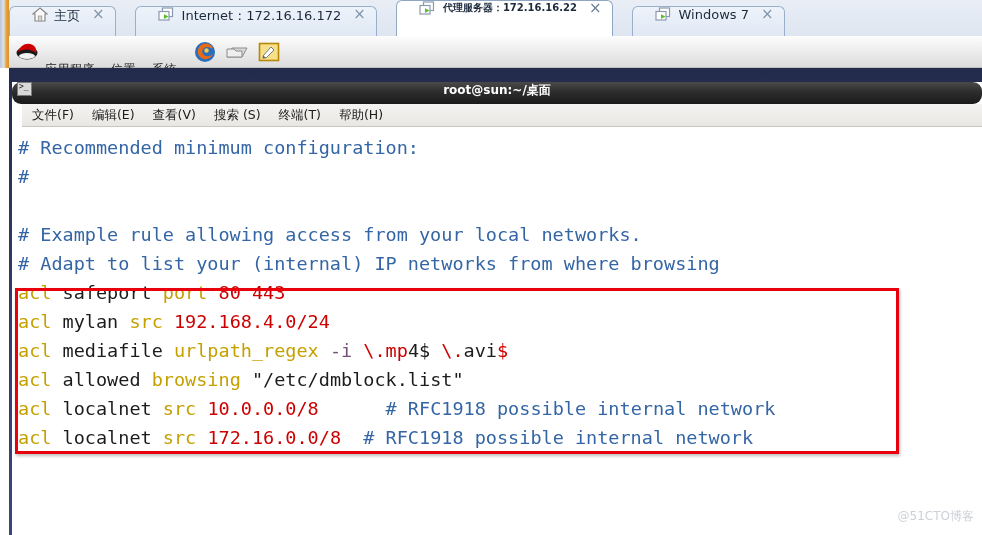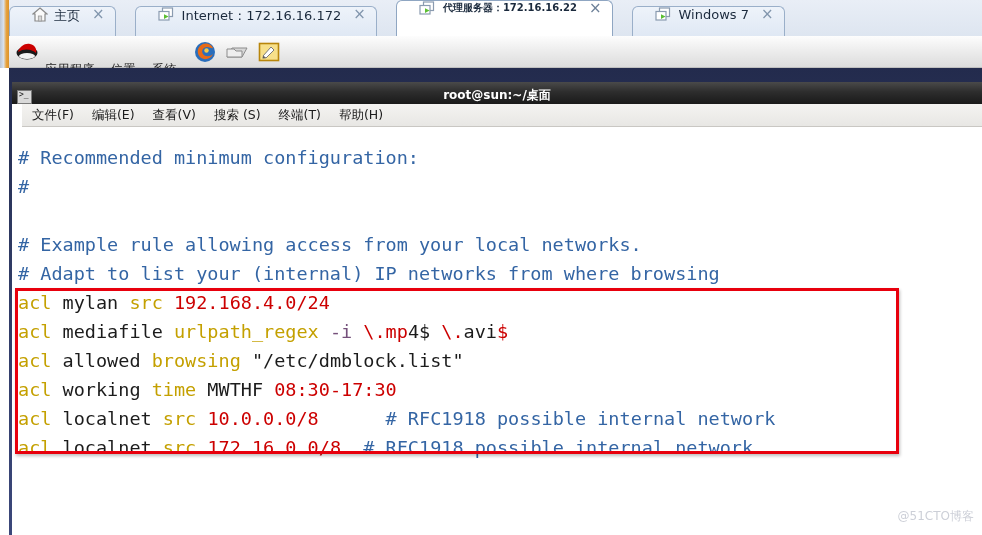--- a/index.html
+++ b/index.html
@@ -127,21 +127,22 @@
     width: 970px;
     height: 453px;
     background: #ffffff;
     overflow: hidden;
   }
   .term-title {
     position: relative;
     height: 22px;
     background: linear-gradient(to bottom, #4a4a4a 0%, #2d2d2d 45%, #1a1a1a 100%);
     display: flex;
-    align-items: flex-end;
+    align-items: flex-start;
+    border-radius: 9px;
   }
   .term-ico {
     width: 15px; height: 14px;
     margin-left: 5px;
     background: #d9d9d9;
     border: 1px solid #7a7a7a;
     position: relative;
     box-sizing: border-box;
   }
   .term-ico::after {
@@ -174,21 +175,21 @@
   .term-menu {
     font-size: 12.5px;
     color: #1b1b1b;
     margin-right: 18px;
   }
   .term-body {
     position: relative;
     height: 408px;
     background: #ffffff;
     overflow: hidden;
-    padding: 16px 0 0 6px;
+    padding: 6px 0 0 6px;
     box-sizing: border-box;
     border-radius: 22px;
   }
   .tline {
     font-family: "DejaVu Sans Mono", monospace;
     font-size: 18.5px;
     line-height: 29px;
     white-space: pre;
     color: #1c1c1c;
     height: 29px;
@@ -340,24 +341,24 @@
         <span class="term-menu">帮助(H)</span>
       </div>
 
       <div class="term-body">
         <div id="term-lines">
             <div class="tline"><span class="c-comment"># Recommended minimum configuration:</span></div>
             <div class="tline"><span class="c-comment">#</span></div>
             <div class="tline blank"> </div>
             <div class="tline"><span class="c-comment"># Example rule allowing access from your local networks.</span></div>
             <div class="tline"><span class="c-comment"># Adapt to list your (internal) IP networks from where browsing</span></div>
+            <div class="tline"><span class="c-key">acl</span><span class="c-name"> safeport </span><span class="c-key">port</span><span class="c-plain"> </span><span class="c-val">80 443</span></div>
             <div class="tline"><span class="c-key">acl</span><span class="c-name"> mylan </span><span class="c-key">src</span><span class="c-plain"> </span><span class="c-val">192.168.4.0/24</span></div>
             <div class="tline"><span class="c-key">acl</span><span class="c-name"> mediafile </span><span class="c-key">urlpath_regex</span><span class="c-plain"> </span><span class="c-opt">-i</span><span class="c-plain"> </span><span class="c-val">\.mp</span><span class="c-name">4$</span><span class="c-plain"> </span><span class="c-val">\.</span><span class="c-name">avi</span><span class="c-val">$</span></div>
             <div class="tline"><span class="c-key">acl</span><span class="c-name"> allowed </span><span class="c-key">browsing</span><span class="c-name"> "/etc/dmblock.list"</span></div>
-            <div class="tline"><span class="c-key">acl</span><span class="c-name"> working </span><span class="c-key">time</span><span class="c-name"> MWTHF </span><span class="c-val">08:30-17:30</span></div>
             <div class="tline"><span class="c-key">acl</span><span class="c-name"> localnet </span><span class="c-key">src</span><span class="c-plain"> </span><span class="c-val">10.0.0.0/8</span><span class="c-plain">      </span><span class="c-comment"># RFC1918 possible internal network</span></div>
             <div class="tline"><span class="c-key">acl</span><span class="c-name"> localnet </span><span class="c-key">src</span><span class="c-plain"> </span><span class="c-val">172.16.0.0/8</span><span class="c-plain">  </span><span class="c-comment"># RFC1918 possible internal network</span></div>
           </div>
 
         <div class="redbox"></div>
         <div class="watermark">@51CTO博客</div>
       </div>
 
     </div>
   </div>

